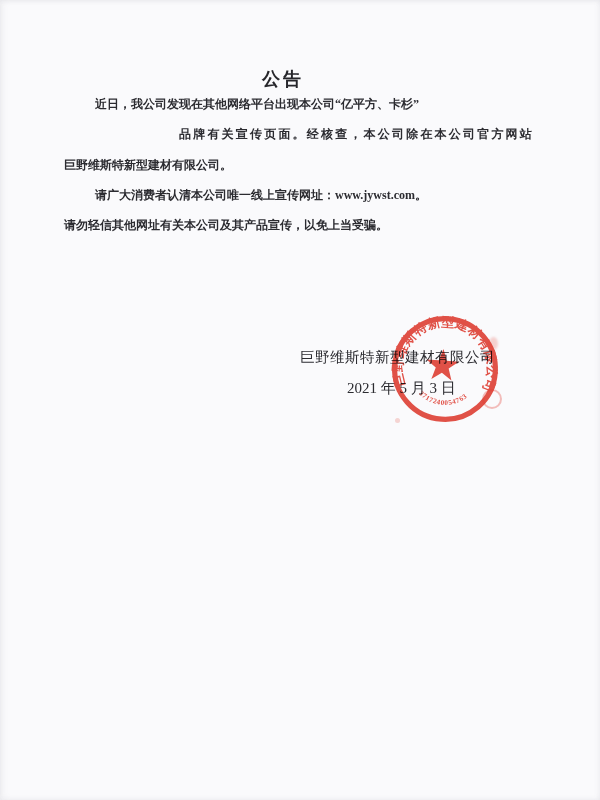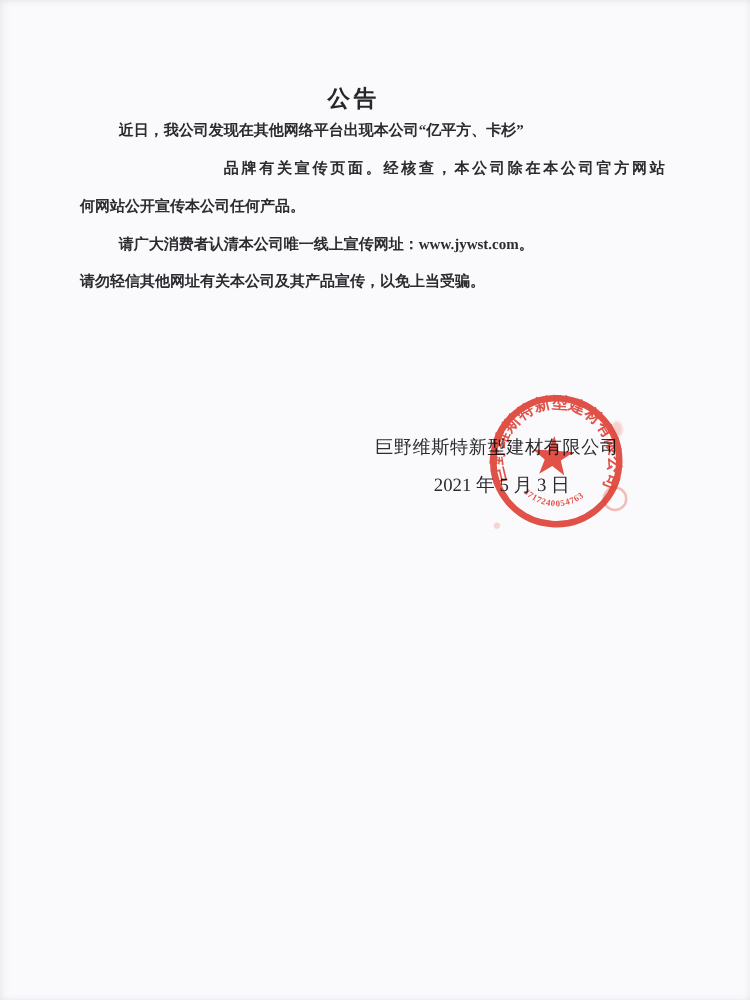--- a/index.html
+++ b/index.html
@@ -54,21 +54,21 @@
 </head>
 <body>
 
 <div class="page">
 
   <div class="title">公告</div>
 
   <div class="body">
     <div class="line indent">近日，我公司发现在其他网络平台出现本公司“亿平方、卡杉”</div>
     <div class="line spread">品牌有关宣传页面。经核查，本公司除在本公司官方网站</div>
-    <div class="line">何网站公开宣传本公司任何产品。</div>
+    <div class="line">巨野维斯特新型建材有限公司。</div>
     <div class="line indent">请广大消费者认清本公司唯一线上宣传网址：www.jywst.com。</div>
     <div class="line">请勿轻信其他网址有关本公司及其产品宣传，以免上当受骗。</div>
   </div>
 
   <div class="sig-company">巨野维斯特新型建材有限公司</div>
   <div class="sig-date">2021 年 5 月 3 日</div>
 
   <div class="seal">
     <svg viewBox="0 0 120 120">
       <defs>

